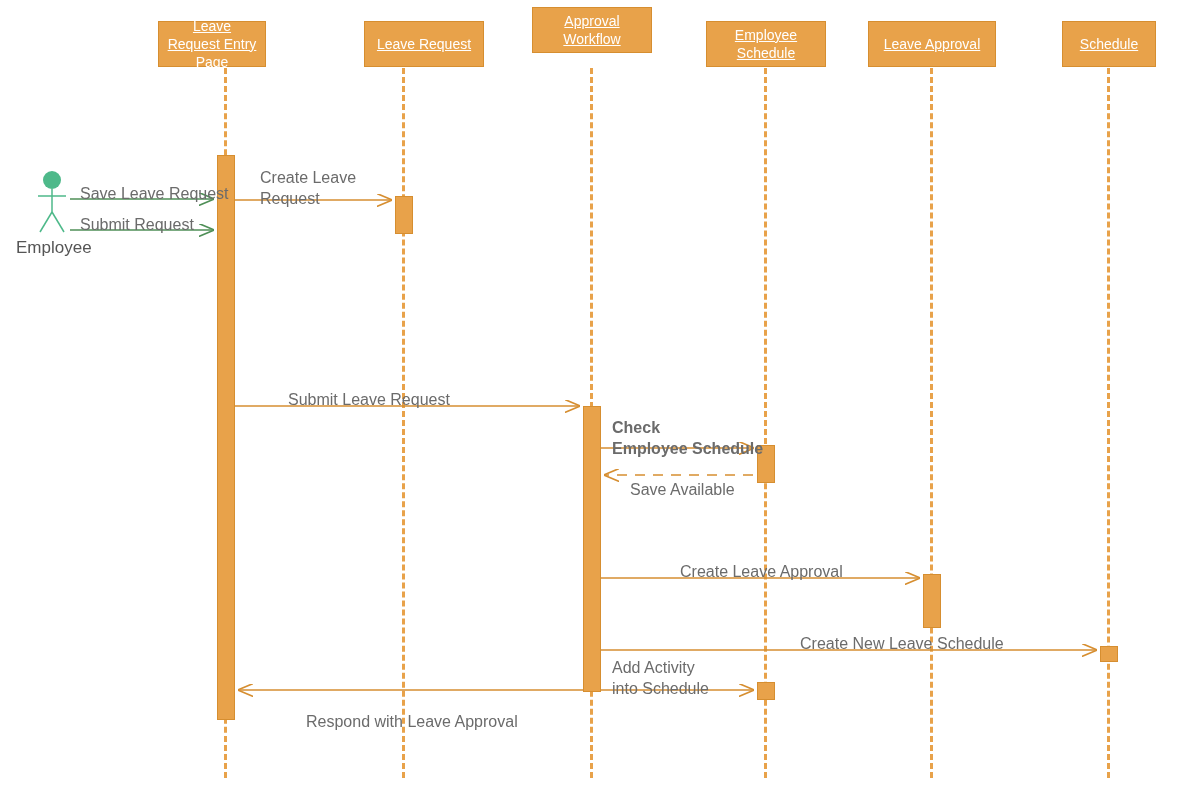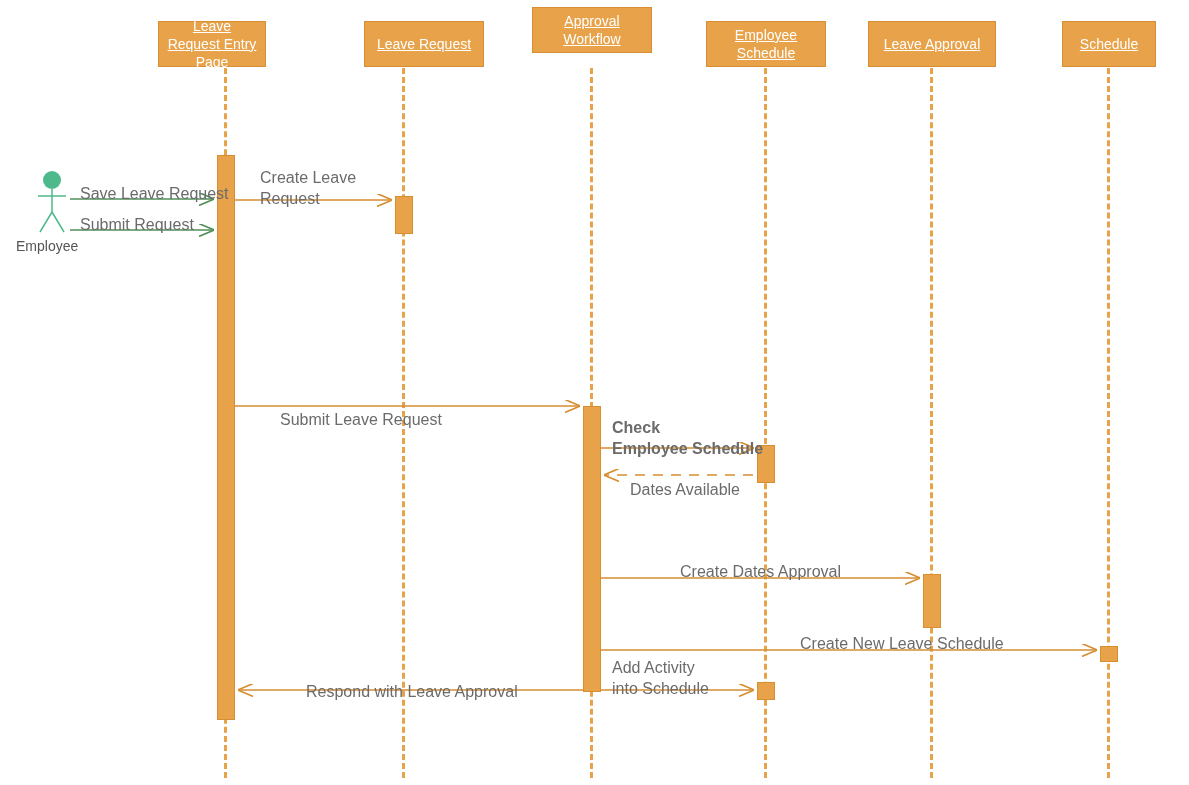--- a/index.html
+++ b/index.html
@@ -52,21 +52,21 @@
     width: 1189px;
     height: 785px;
     pointer-events: none;
   }
   .actor {
     position: absolute;
   }
   .actor svg { display:block; }
   .actor-label {
     position: absolute;
-    font-size: 14px;
+    font-size: 17px;
     color: #555;
     text-align: center;
   }
 </style>
 </head>
 <body>
 
 <div class="lifeline-head" style="left:158px; top:21px; width:108px; height:46px;">
   <span>Leave Request Entry Page</span>
 </div>
@@ -140,21 +140,21 @@
 
   <line x1="601" y1="690" x2="753" y2="690" stroke="#d68e30" stroke-width="1.3" marker-end="url(#arrowOr)"></line>
 
   <line x1="583" y1="690" x2="239" y2="690" stroke="#d68e30" stroke-width="1.3" marker-end="url(#arrowOr)"></line>
 </svg>
 
 <div class="msg-label" style="left:80px; top:184px;">Save Leave Request</div>
 <div class="msg-label" style="left:80px; top:215px;">Submit  Request</div>
 <div class="msg-label" style="left:260px; top:168px; white-space:pre;">Create Leave
 Request</div>
-<div class="msg-label" style="left:280px; top:390px;margin-top:20px;">Submit  Leave Request</div>
+<div class="msg-label" style="left:288px; top:390px;">Submit  Leave Request</div>
 <div class="msg-label" style="left:612px; top:418px; white-space:pre;font-weight:bold;">Check
 Employee Schedule</div>
-<div class="msg-label" style="left:630px; top:480px;">Dates Available</div>
-<div class="msg-label" style="left:680px; top:562px;">Create Dates Approval</div>
+<div class="msg-label" style="left:630px; top:480px;">Save Available</div>
+<div class="msg-label" style="left:680px; top:562px;">Create Leave Approval</div>
 <div class="msg-label" style="left:800px; top:634px;">Create New Leave Schedule</div>
 <div class="msg-label" style="left:612px; top:658px; white-space:pre;">Add Activity
 into Schedule</div>
-<div class="msg-label" style="left:306px; top:682px;">Respond with Leave Approval</div>
+<div class="msg-label" style="left:306px; top:712px;">Respond with Leave Approval</div>
 
 </body></html>

